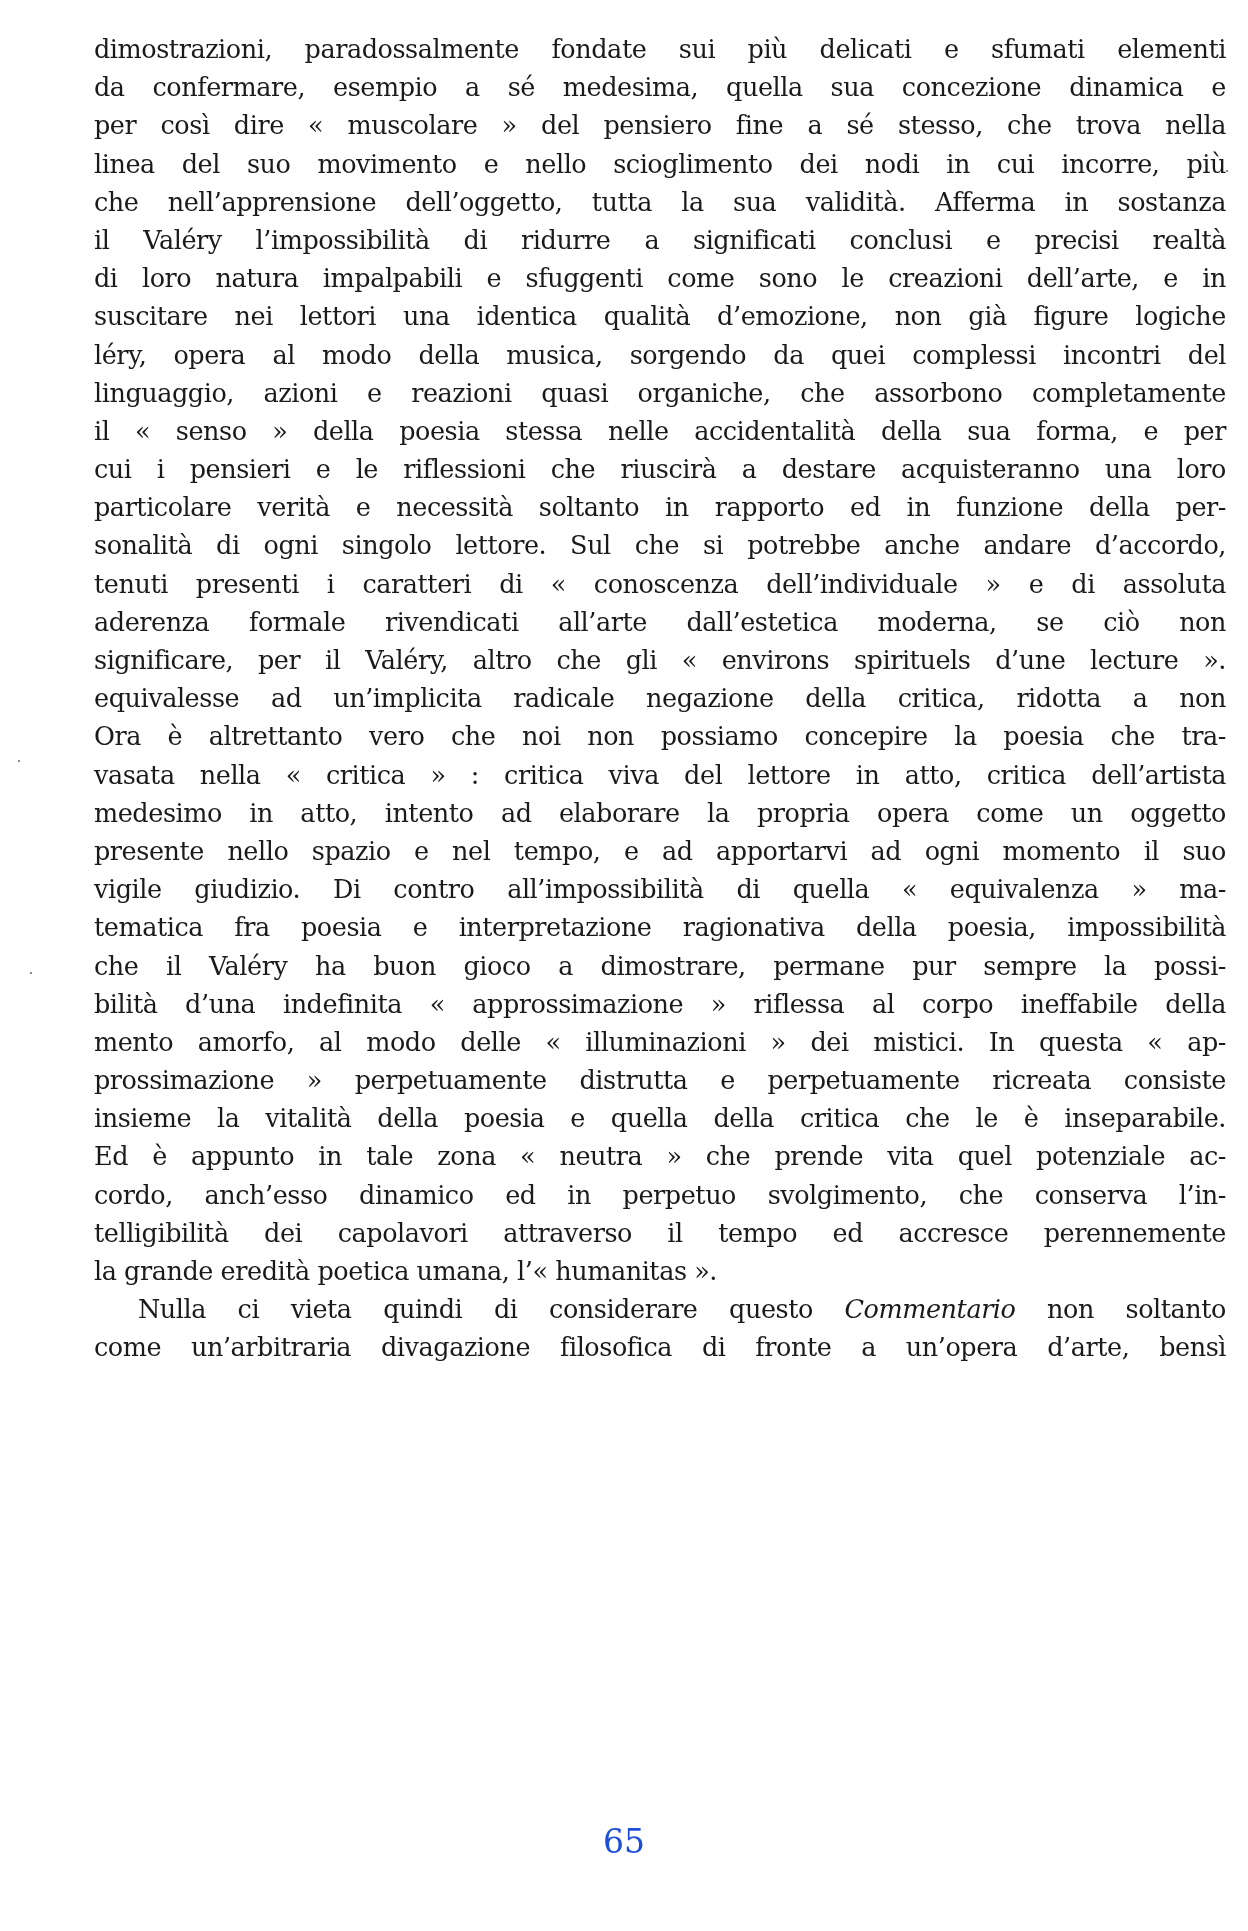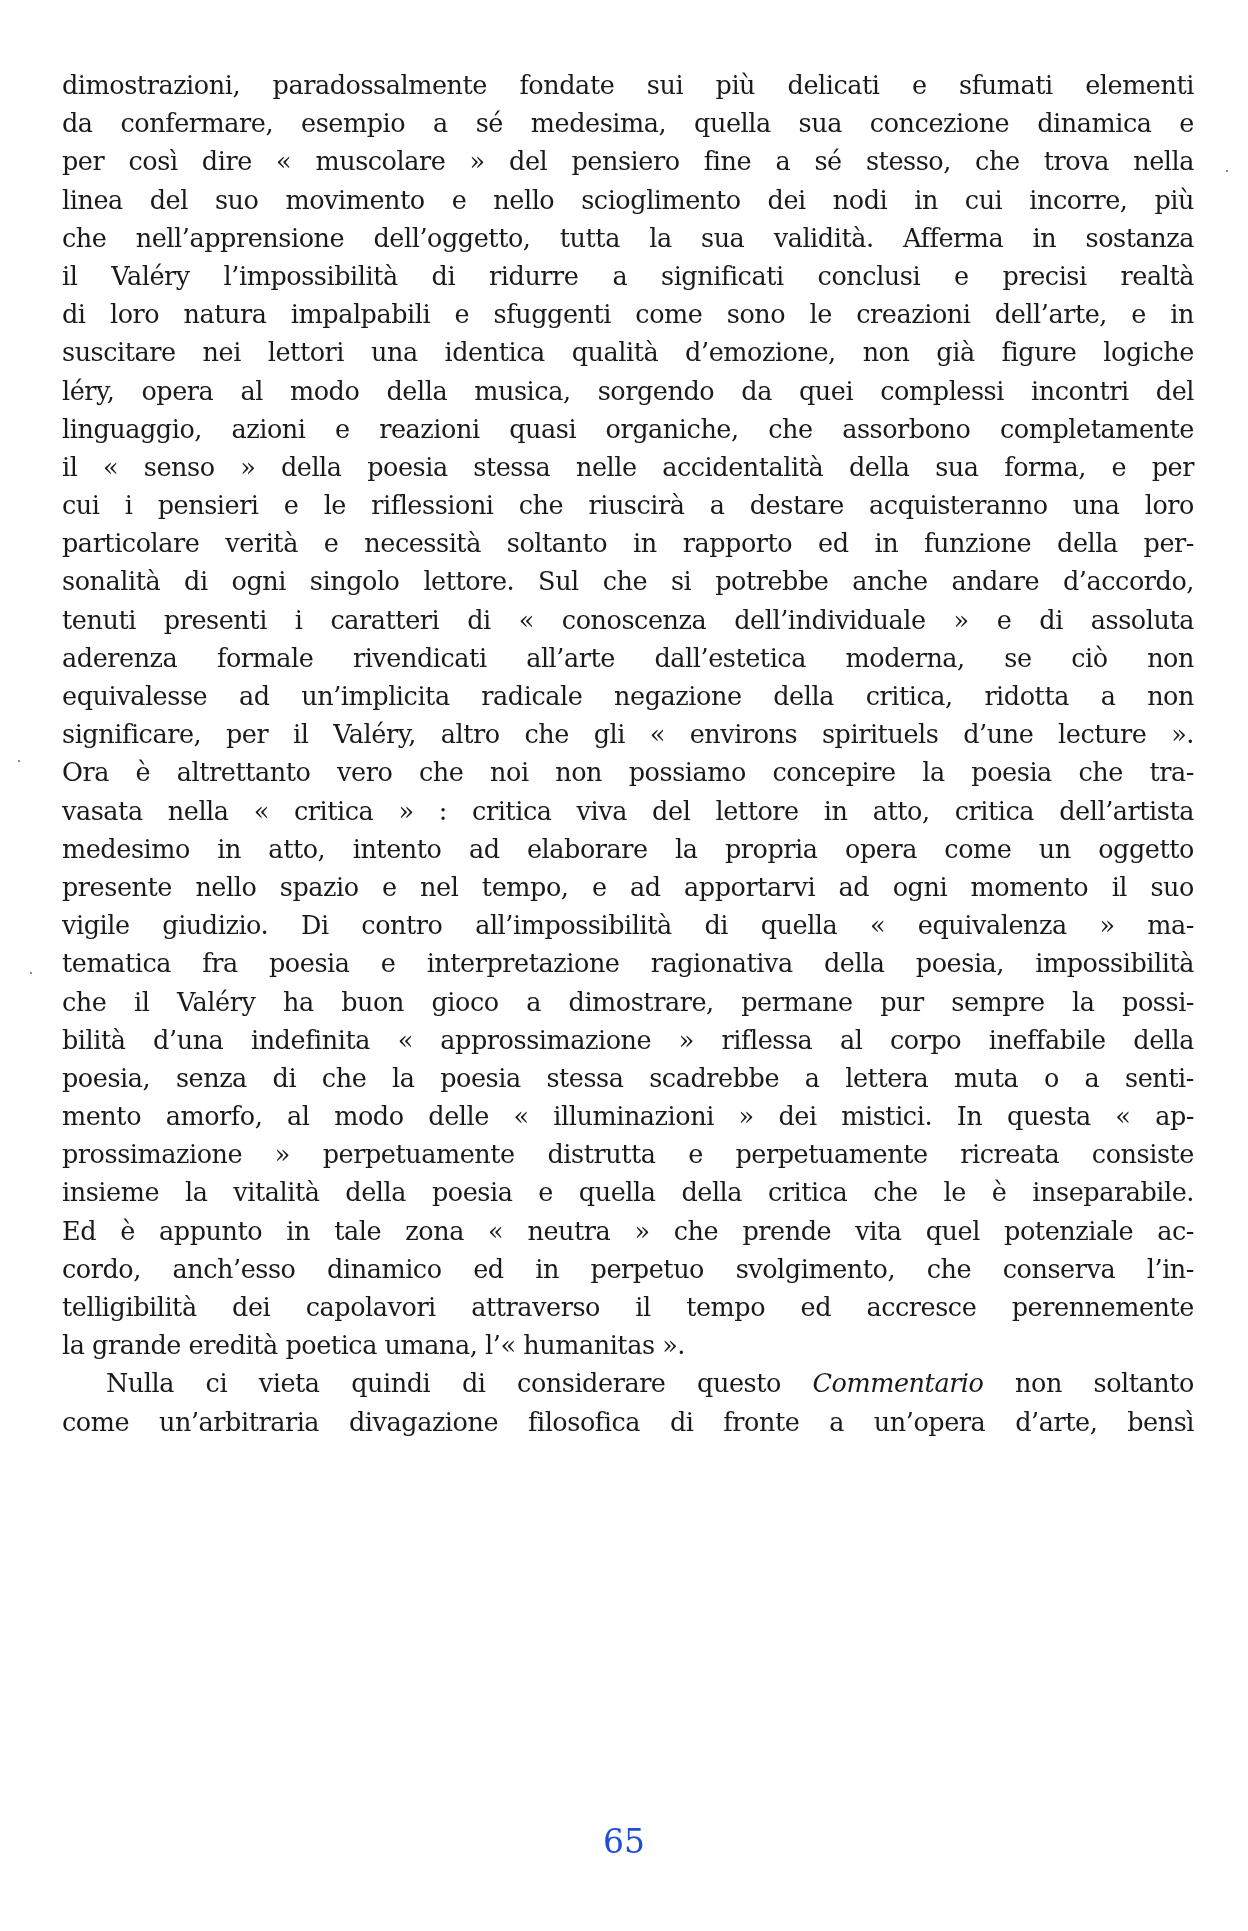--- a/index.html
+++ b/index.html
@@ -17,24 +17,23 @@
     }
     .page {
       position: absolute;
       left: 0; top: 0;
       width: 1248px;
       height: 1931px;
       background: #ffffff;
     }
     .text-block {
       position: absolute;
-      left: 62px;
+      left: 94px;
       top: 30px;
       width: 1132px;
-      margin-top: 36px;
     }
     .line {
       display: block;
       height: 38.2px;
       line-height: 38.2px;
       font-size: 25.5px;
       white-space: nowrap;
       text-align: justify;
       text-align-last: justify;
       letter-spacing: -0.45px;
@@ -81,31 +80,30 @@
         <span class="line">di loro natura impalpabili e sfuggenti come sono le creazioni dell’arte, e in</span>
         <span class="line">suscitare nei lettori una identica qualità d’emozione, non già figure logiche</span>
         <span class="line">léry, opera al modo della musica, sorgendo da quei complessi incontri del</span>
         <span class="line">linguaggio, azioni e reazioni quasi organiche, che assorbono completamente</span>
         <span class="line">il « senso » della poesia stessa nelle accidentalità della sua forma, e per</span>
         <span class="line">cui i pensieri e le riflessioni che riuscirà a destare acquisteranno una loro</span>
         <span class="line">particolare verità e necessità soltanto in rapporto ed in funzione della per-</span>
         <span class="line">sonalità di ogni singolo lettore. Sul che si potrebbe anche andare d’accordo,</span>
         <span class="line">tenuti presenti i caratteri di « conoscenza dell’individuale » e di assoluta</span>
         <span class="line">aderenza formale rivendicati all’arte dall’estetica moderna, se ciò non</span>
+        <span class="line">significare, per il Valéry, altro che gli « environs spirituels d’une lecture ».</span>
         <span class="line">equivalesse ad un’implicita radicale negazione della critica, ridotta a non</span>
-        <span class="line">significare, per il Valéry, altro che gli « environs spirituels d’une lecture ».</span>
         <span class="line">Ora è altrettanto vero che noi non possiamo concepire la poesia che tra-</span>
         <span class="line">vasata nella « critica » : critica viva del lettore in atto, critica dell’artista</span>
         <span class="line">medesimo in atto, intento ad elaborare la propria opera come un oggetto</span>
         <span class="line">presente nello spazio e nel tempo, e ad apportarvi ad ogni momento il suo</span>
         <span class="line">vigile giudizio. Di contro all’impossibilità di quella « equivalenza » ma-</span>
         <span class="line">tematica fra poesia e interpretazione ragionativa della poesia, impossibilità</span>
         <span class="line">che il Valéry ha buon gioco a dimostrare, permane pur sempre la possi-</span>
         <span class="line">bilità d’una indefinita « approssimazione » riflessa al corpo ineffabile della</span>
-        <span class="line">poesia, senza di che la poesia stessa scadrebbe a lettera muta o a senti-</span>
         <span class="line">mento amorfo, al modo delle « illuminazioni » dei mistici. In questa « ap-</span>
         <span class="line">prossimazione » perpetuamente distrutta e perpetuamente ricreata consiste</span>
         <span class="line">insieme la vitalità della poesia e quella della critica che le è inseparabile.</span>
         <span class="line">Ed è appunto in tale zona « neutra » che prende vita quel potenziale ac-</span>
         <span class="line">cordo, anch’esso dinamico ed in perpetuo svolgimento, che conserva l’in-</span>
         <span class="line">telligibilità dei capolavori attraverso il tempo ed accresce perennemente</span>
         <span class="line last">la grande eredità poetica umana, l’« humanitas ».</span>
       </div>
     <div>
       <span class="line indent"><span>Nulla ci vieta quindi di considerare questo </span><span class="italic">Commentario</span><span> non soltanto</span></span>

